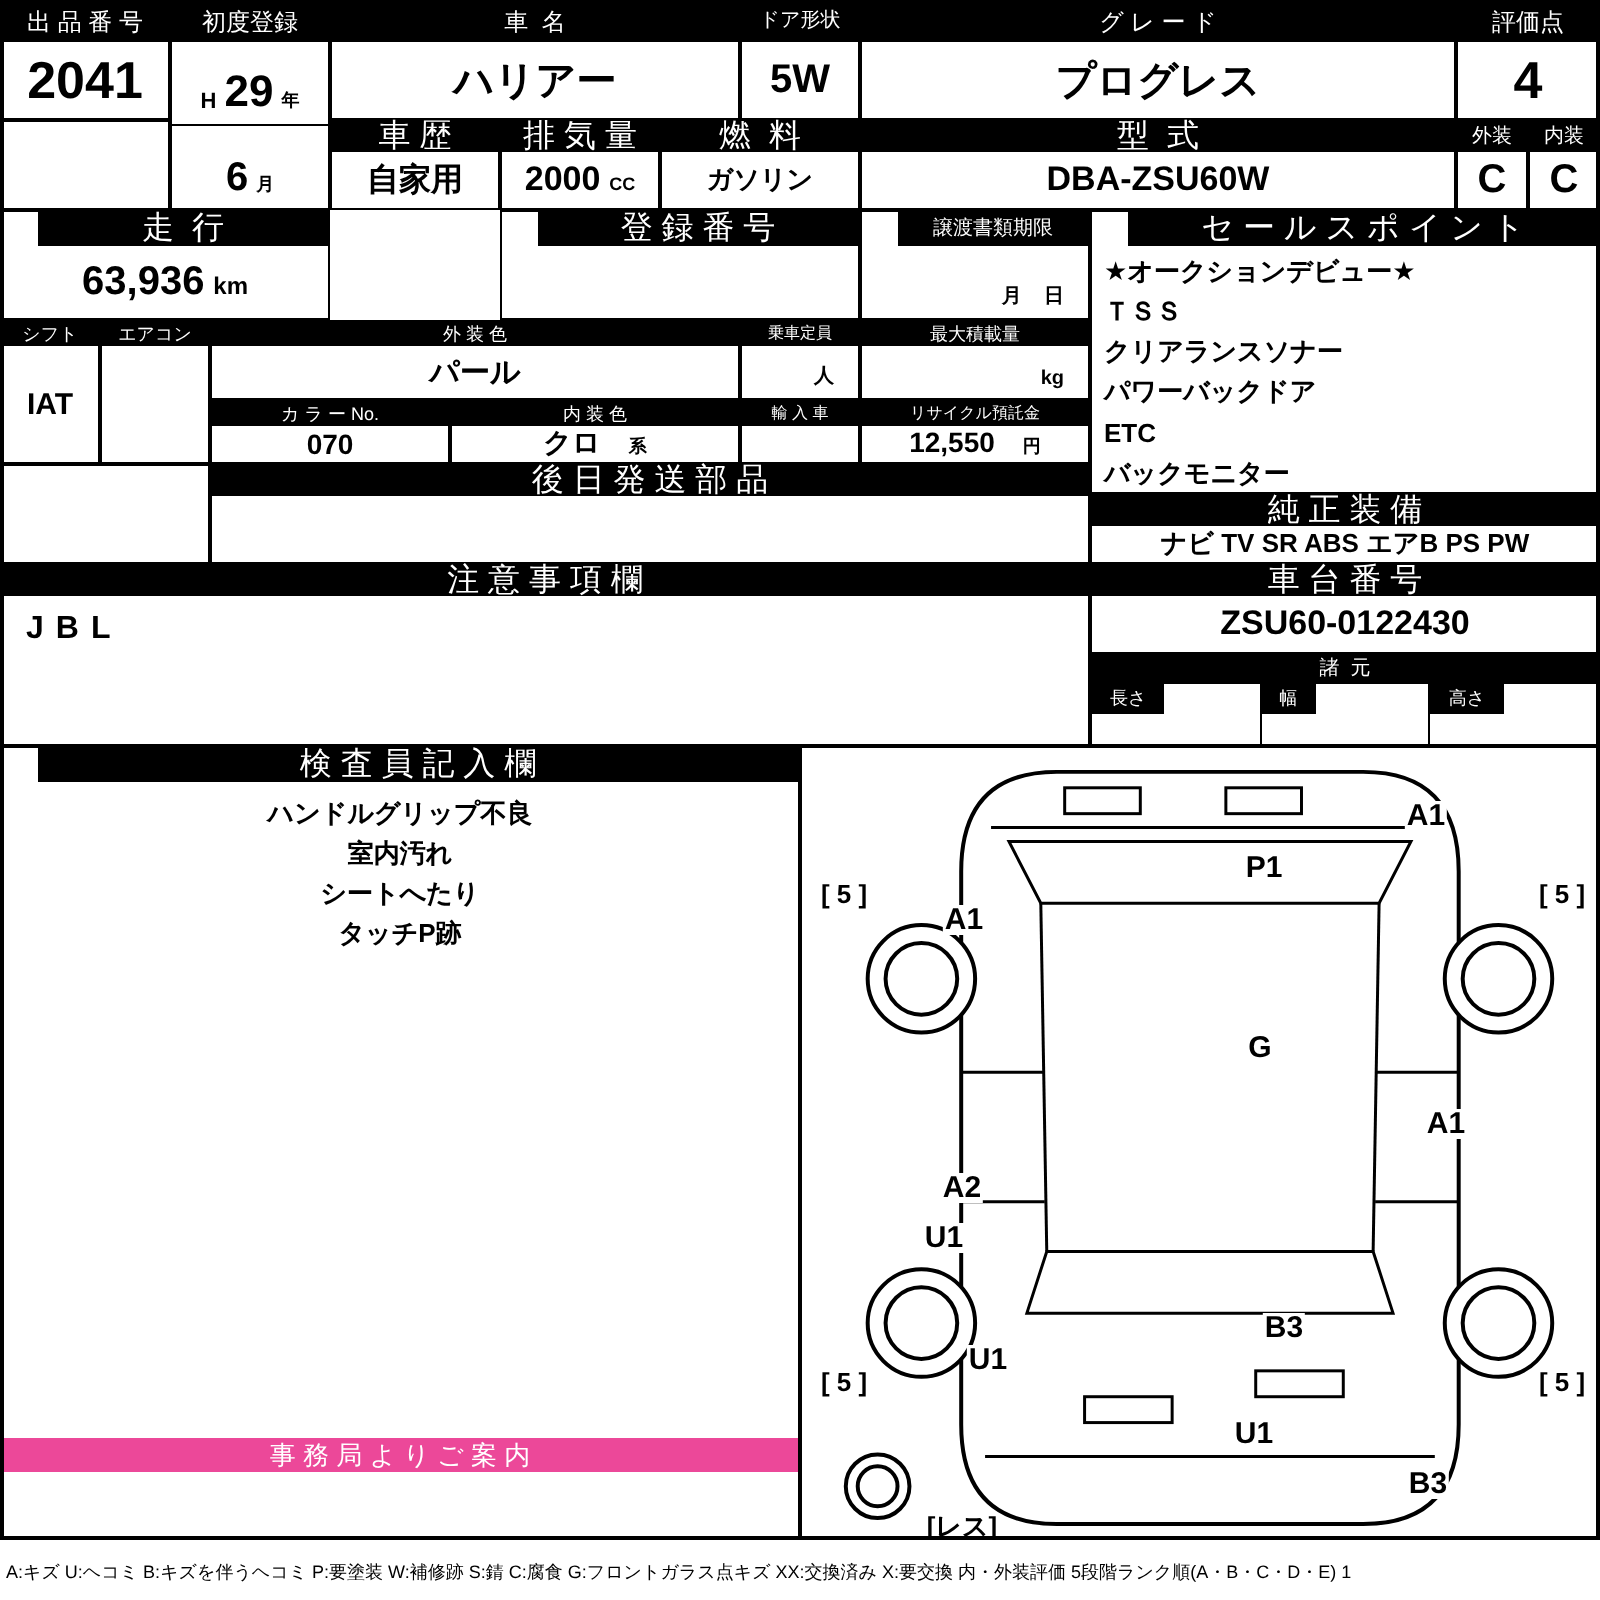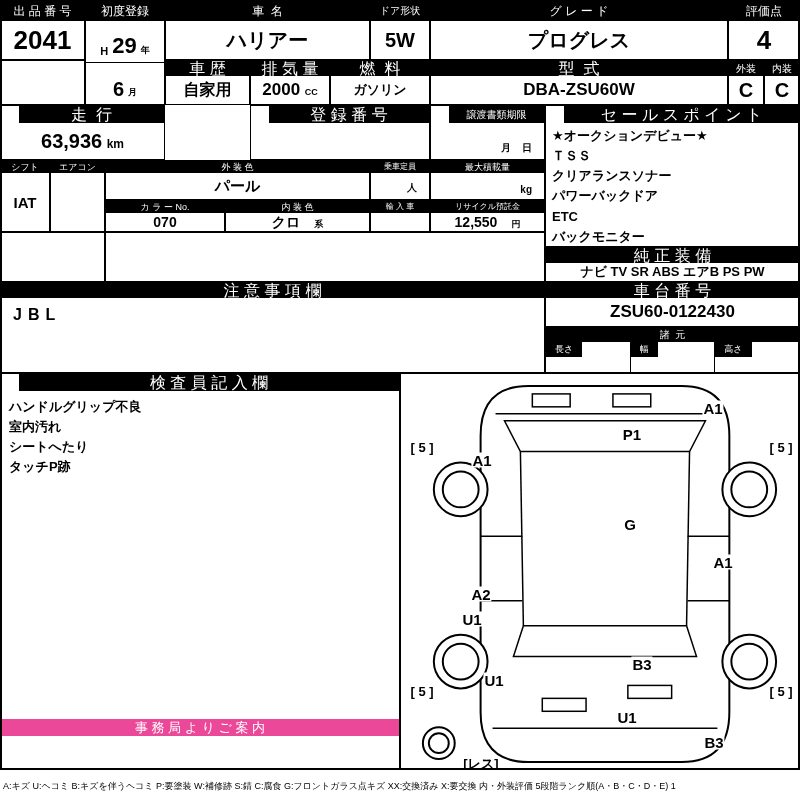--- a/index.html
+++ b/index.html
@@ -32,21 +32,21 @@
   .u12{font-size:12px;font-weight:bold;}
   .regrow{display:flex;align-items:flex-end;justify-content:center;gap:4px;padding-bottom:5px;flex:1;}
   .regrow.split{border-bottom:1px solid #000;}
   .big22{font-size:22px;font-weight:bold;line-height:1;}
   .big20{font-size:20px;font-weight:bold;line-height:1;}
   .suffix-gap{margin-left:14px;}
   .specs-row{flex:1;display:flex;}
   .spec-col{flex:1;border-right:1px solid #000;position:relative;background:#fff;}
   .spec-col.last{border-right:none;}
   .spec-tag{position:absolute;left:0;top:0;background:#000;color:#fff;font-size:9px;padding:2px 9px;line-height:1.2;}
-  .inspector-body{flex:1;padding:6px 8px;font-size:13px;font-weight:bold;line-height:1.55;overflow:hidden;text-align:left;}
+  .inspector-body{flex:1;padding:6px 8px;font-size:13px;font-weight:bold;line-height:1.55;overflow:hidden;text-align:center;}
   .office-bar{height:17px;background:#ec4899;color:#fff;display:flex;align-items:center;justify-content:center;font-size:13px;flex:0 0 auto;white-space:pre;margin-top:36px;}
   .office-space{flex:0 0 33px;background:#fff;}
   .diagram-wrap{position:relative;flex:1;background:#fff;}
   .diagram-wrap svg{position:absolute;left:0;top:0;width:100%;height:100%;}
   .markers{position:absolute;left:0;top:0;right:0;bottom:0;}
   .damage-marker{position:absolute;transform:translate(-50%,-50%);font-weight:bold;font-size:15px;line-height:1;background:#fff;padding:0 1px;}
   .wheel-marker{position:absolute;transform:translate(-50%,-50%);font-weight:bold;font-size:13px;line-height:1;background:#fff;white-space:pre;}
   .legend{position:absolute;left:3px;top:770px;width:794px;height:30px;font-size:9px;padding-top:10px;white-space:nowrap;overflow:hidden;text-align:left;background:#fff;}
 </style>
 </head>
@@ -199,20 +199,21 @@
   <div class="cell" style="left:430px;top:200px;width:115px;height:32px">
     <div class="bar h12 fs8">リサイクル預託金</div>
     <div class="val">
       <span><span class="v14">12,550</span><span class="u9 suffix-gap">円</span></span>
     </div>
   </div>
 
   <div class="cell" style="left:0;top:232px;width:105px;height:50px"></div>
 
   <div class="cell" style="left:105px;top:232px;width:440px;height:50px">
+    <div class="bar h15">後 日 発 送 部 品</div>
     <div class="val"></div>
   </div>
 
   <div class="cell" style="left:545px;top:247px;width:255px;height:35px">
     <div class="bar h15">純 正 装 備</div>
     <div class="val v13">ナビ TV SR ABS エアB PS PW</div>
   </div>
 
   <div class="cell" style="left:0;top:282px;width:545px;height:91px">
     <div class="bar h15">注 意 事 項 欄</div>

